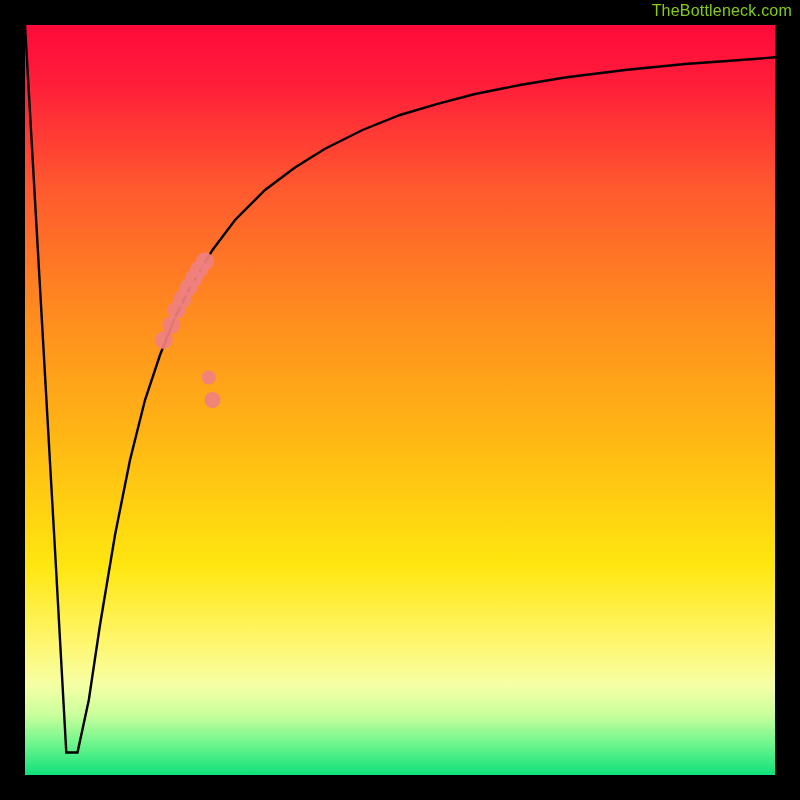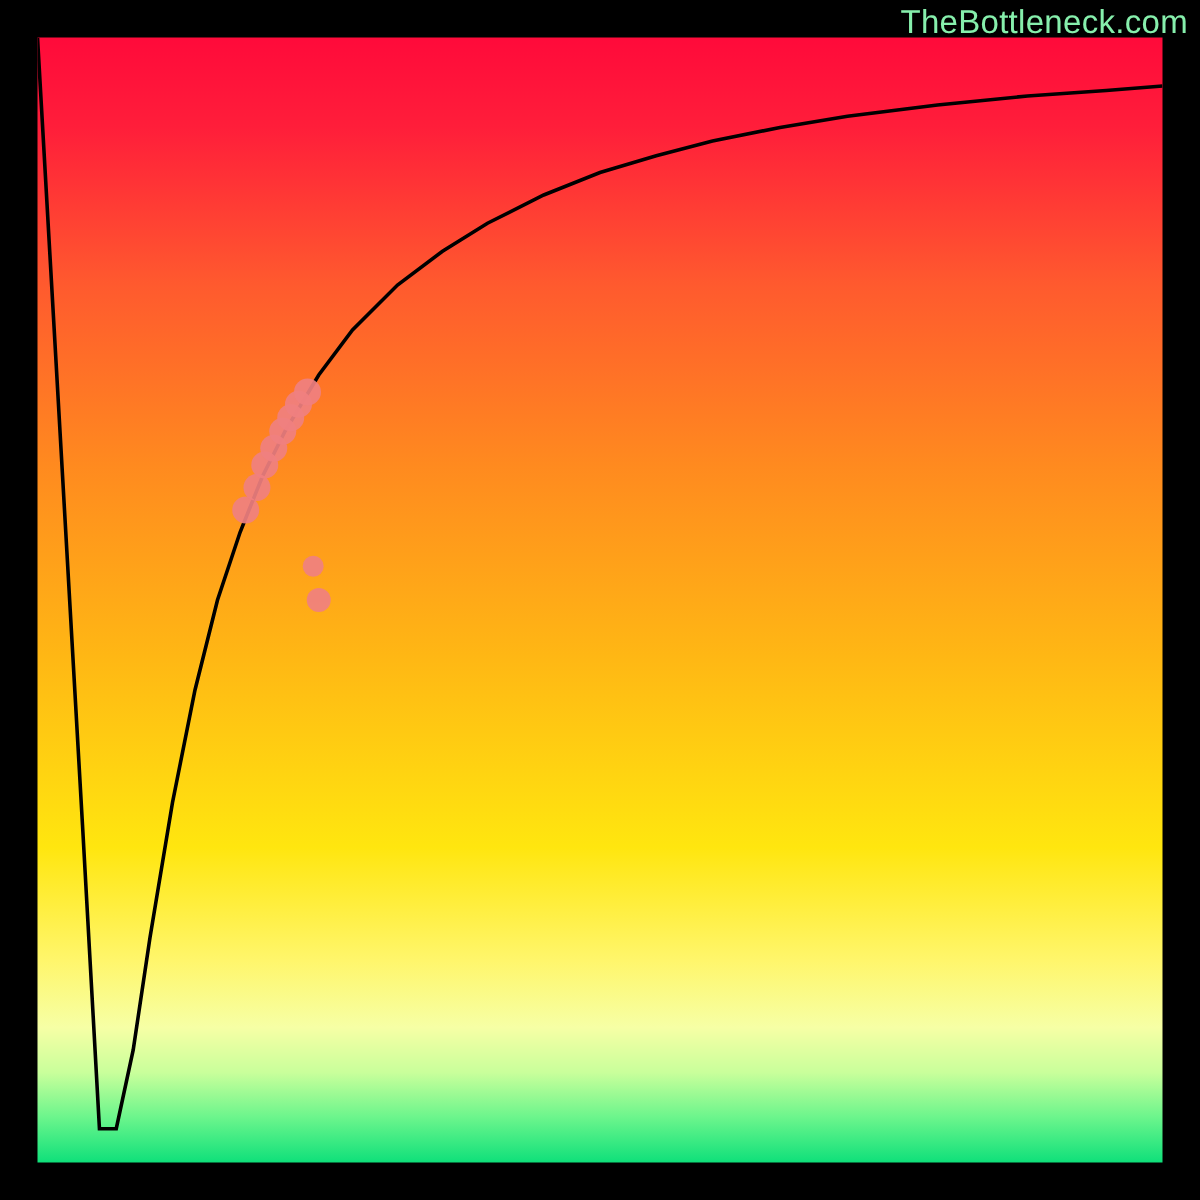--- a/index.html
+++ b/index.html
@@ -43,22 +43,22 @@
     left: 25px;
     top: 25px;
     width: 750px;
     height: 750px;
     display: block;
   }
   .watermark {
     position: absolute;
     top: 2px;
     right: 8px;
-    color: #86efac;
-    font-size: 22px;
+    color: #84cc16;
+    font-size: 16px;
     font-weight: 500;
     letter-spacing: 0.2px;
     user-select: none;
     margin-left: 43px;
   }
 </style>
 </head>
 <body>
 
 <div class="frame">

